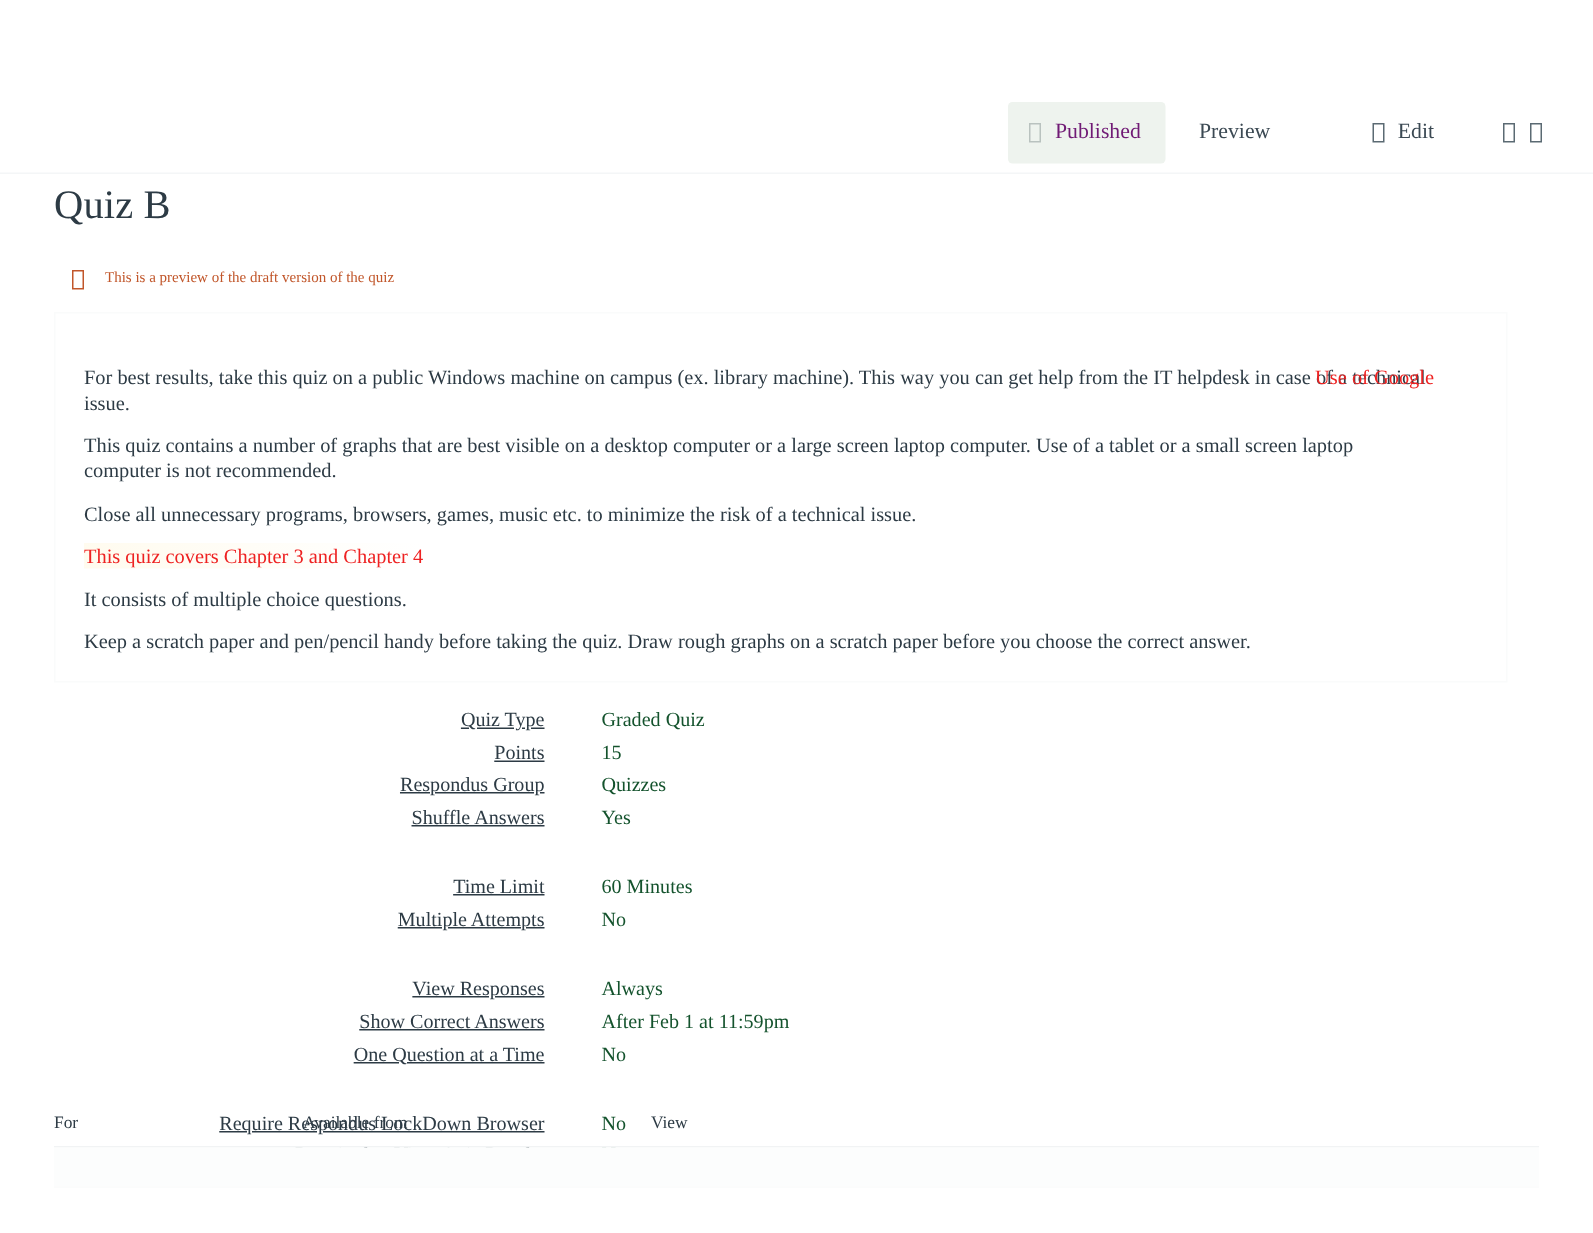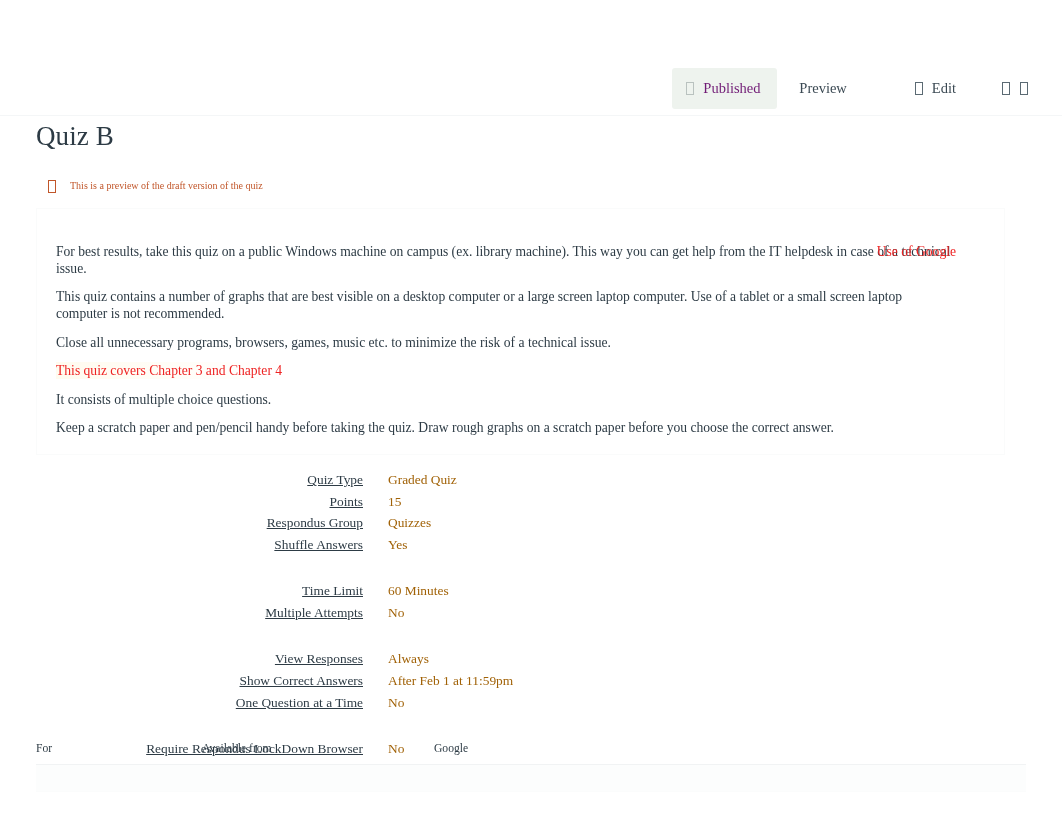--- a/index.html
+++ b/index.html
@@ -161,22 +161,22 @@
   }
   .detail-label {
     width: 363px;
     text-align: right;
     padding-right: 0;
     color: #2d3b45;
     white-space: nowrap;
     text-decoration: underline;
   }
   .detail-value {
-    margin-left: 25px;
-    color: #a16207;
+    margin-left: 38px;
+    color: #14532d;
     white-space: nowrap;
   }
   .row-gap-sm { height: 24.5px; }
 
   
   #availability-table {
     position: absolute;
     left: 36px; top: 732px;
     width: 990px;
   }
@@ -323,18 +323,18 @@
       <div class="detail-label">Required to View Quiz Results</div>
       <div class="detail-value">No</div>
     </div>
 
   </div>
 
   <div id="availability-table">
     <div id="availability-head">
       <div class="col col-for">For</div>
       <div class="col col-from">Available from</div>
-      <div class="col col-until">Google</div>
+      <div class="col col-until">View</div>
     </div>
     <div id="availability-row"></div>
   </div>
 
 </div>
 
 </body></html>

